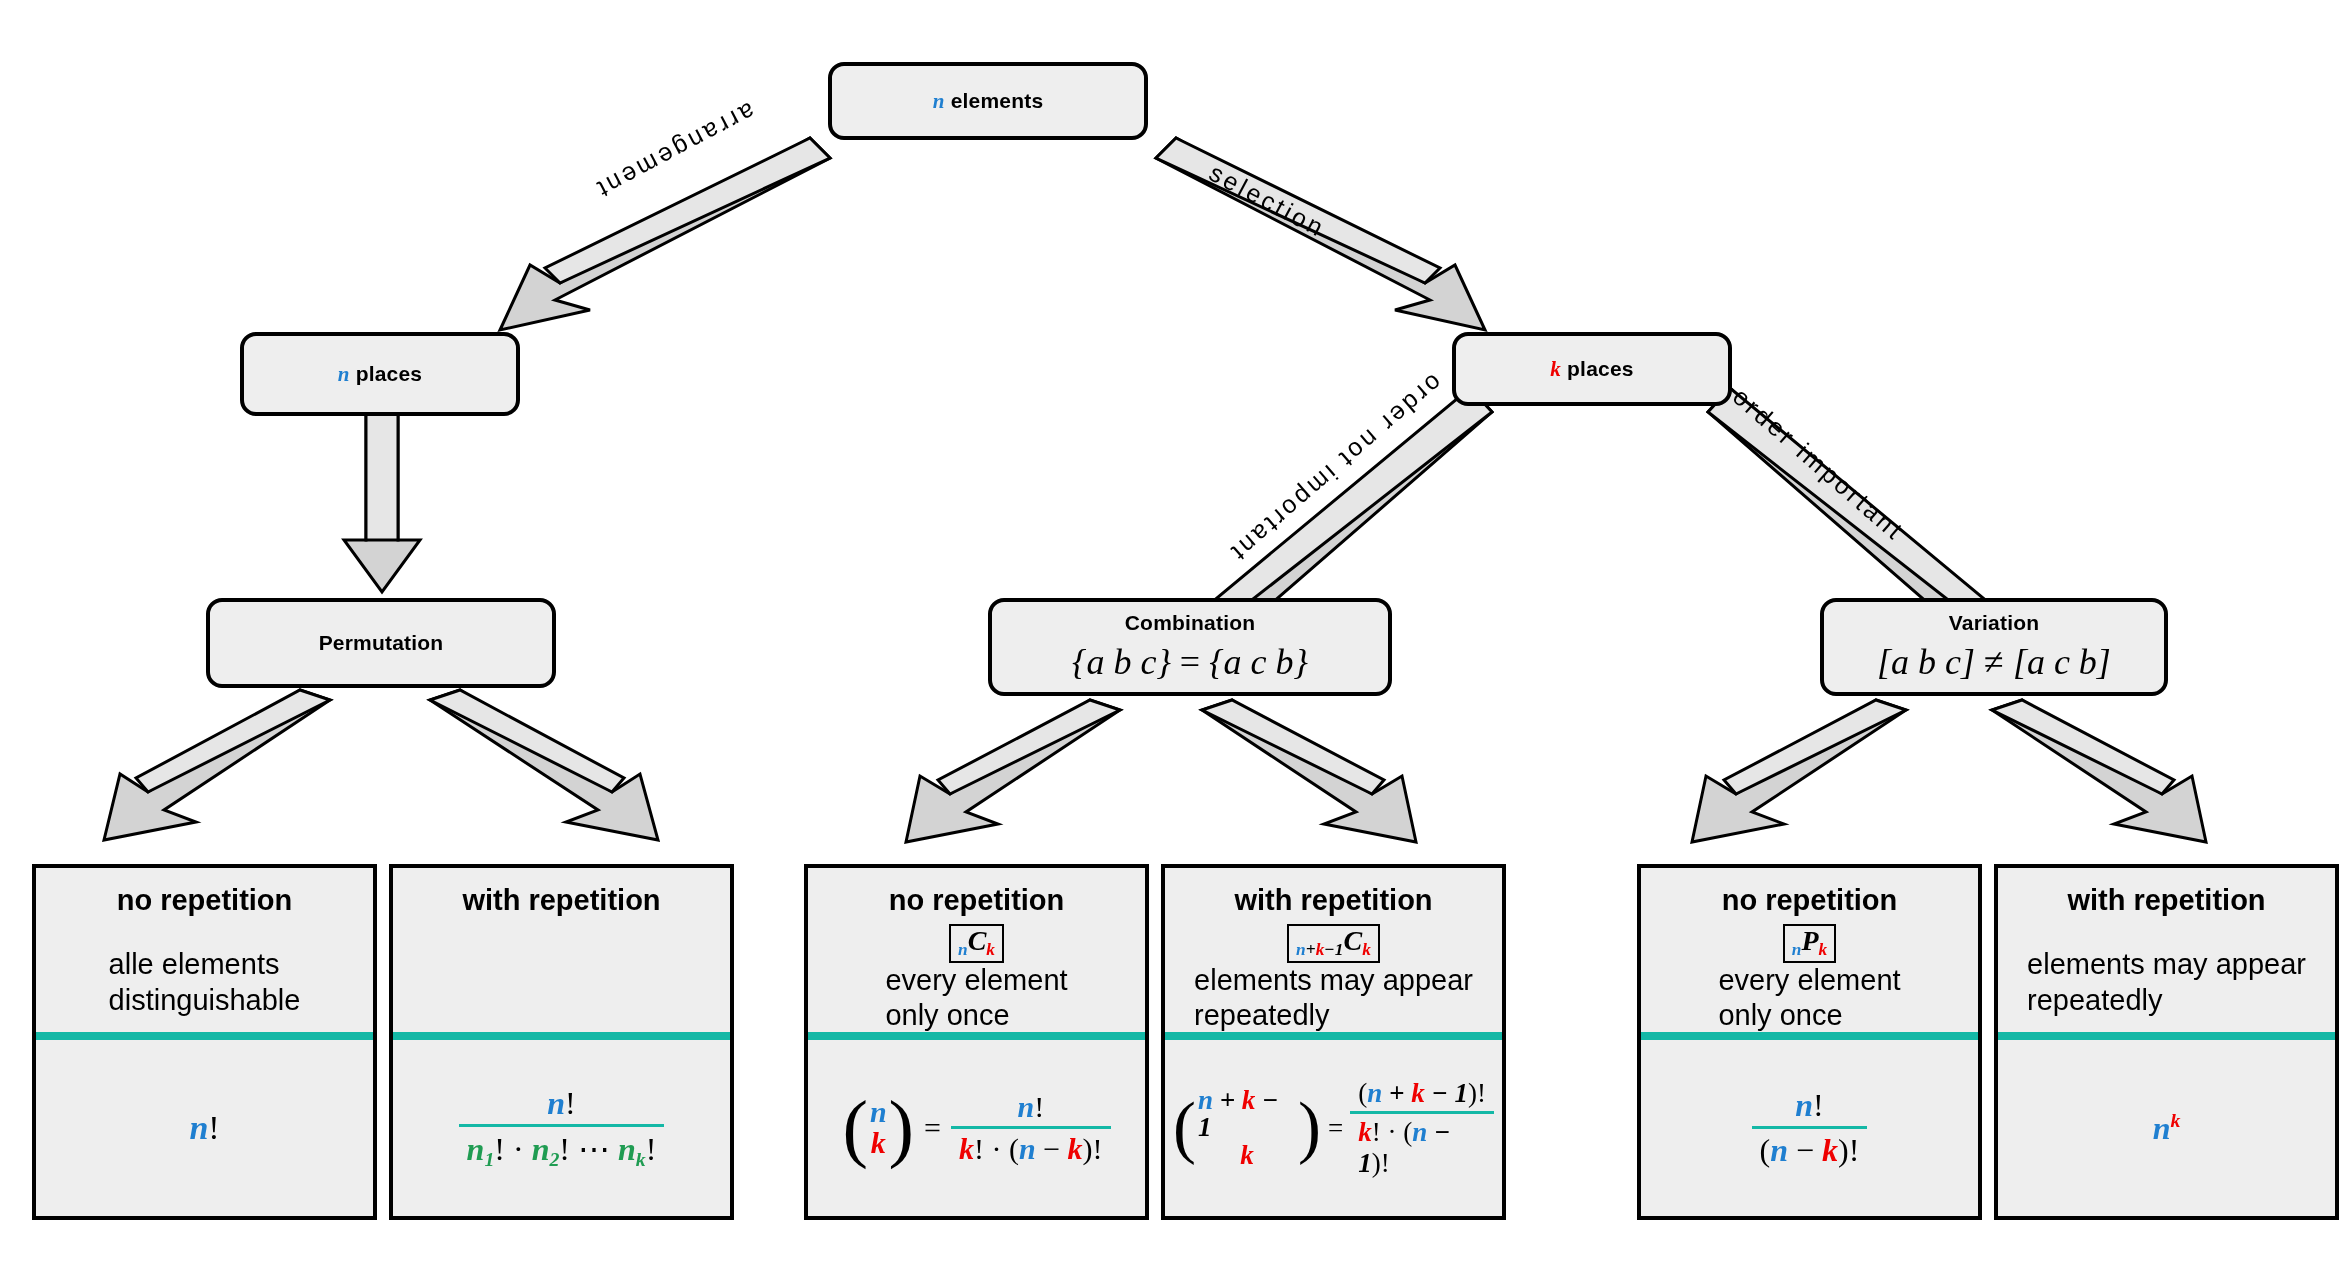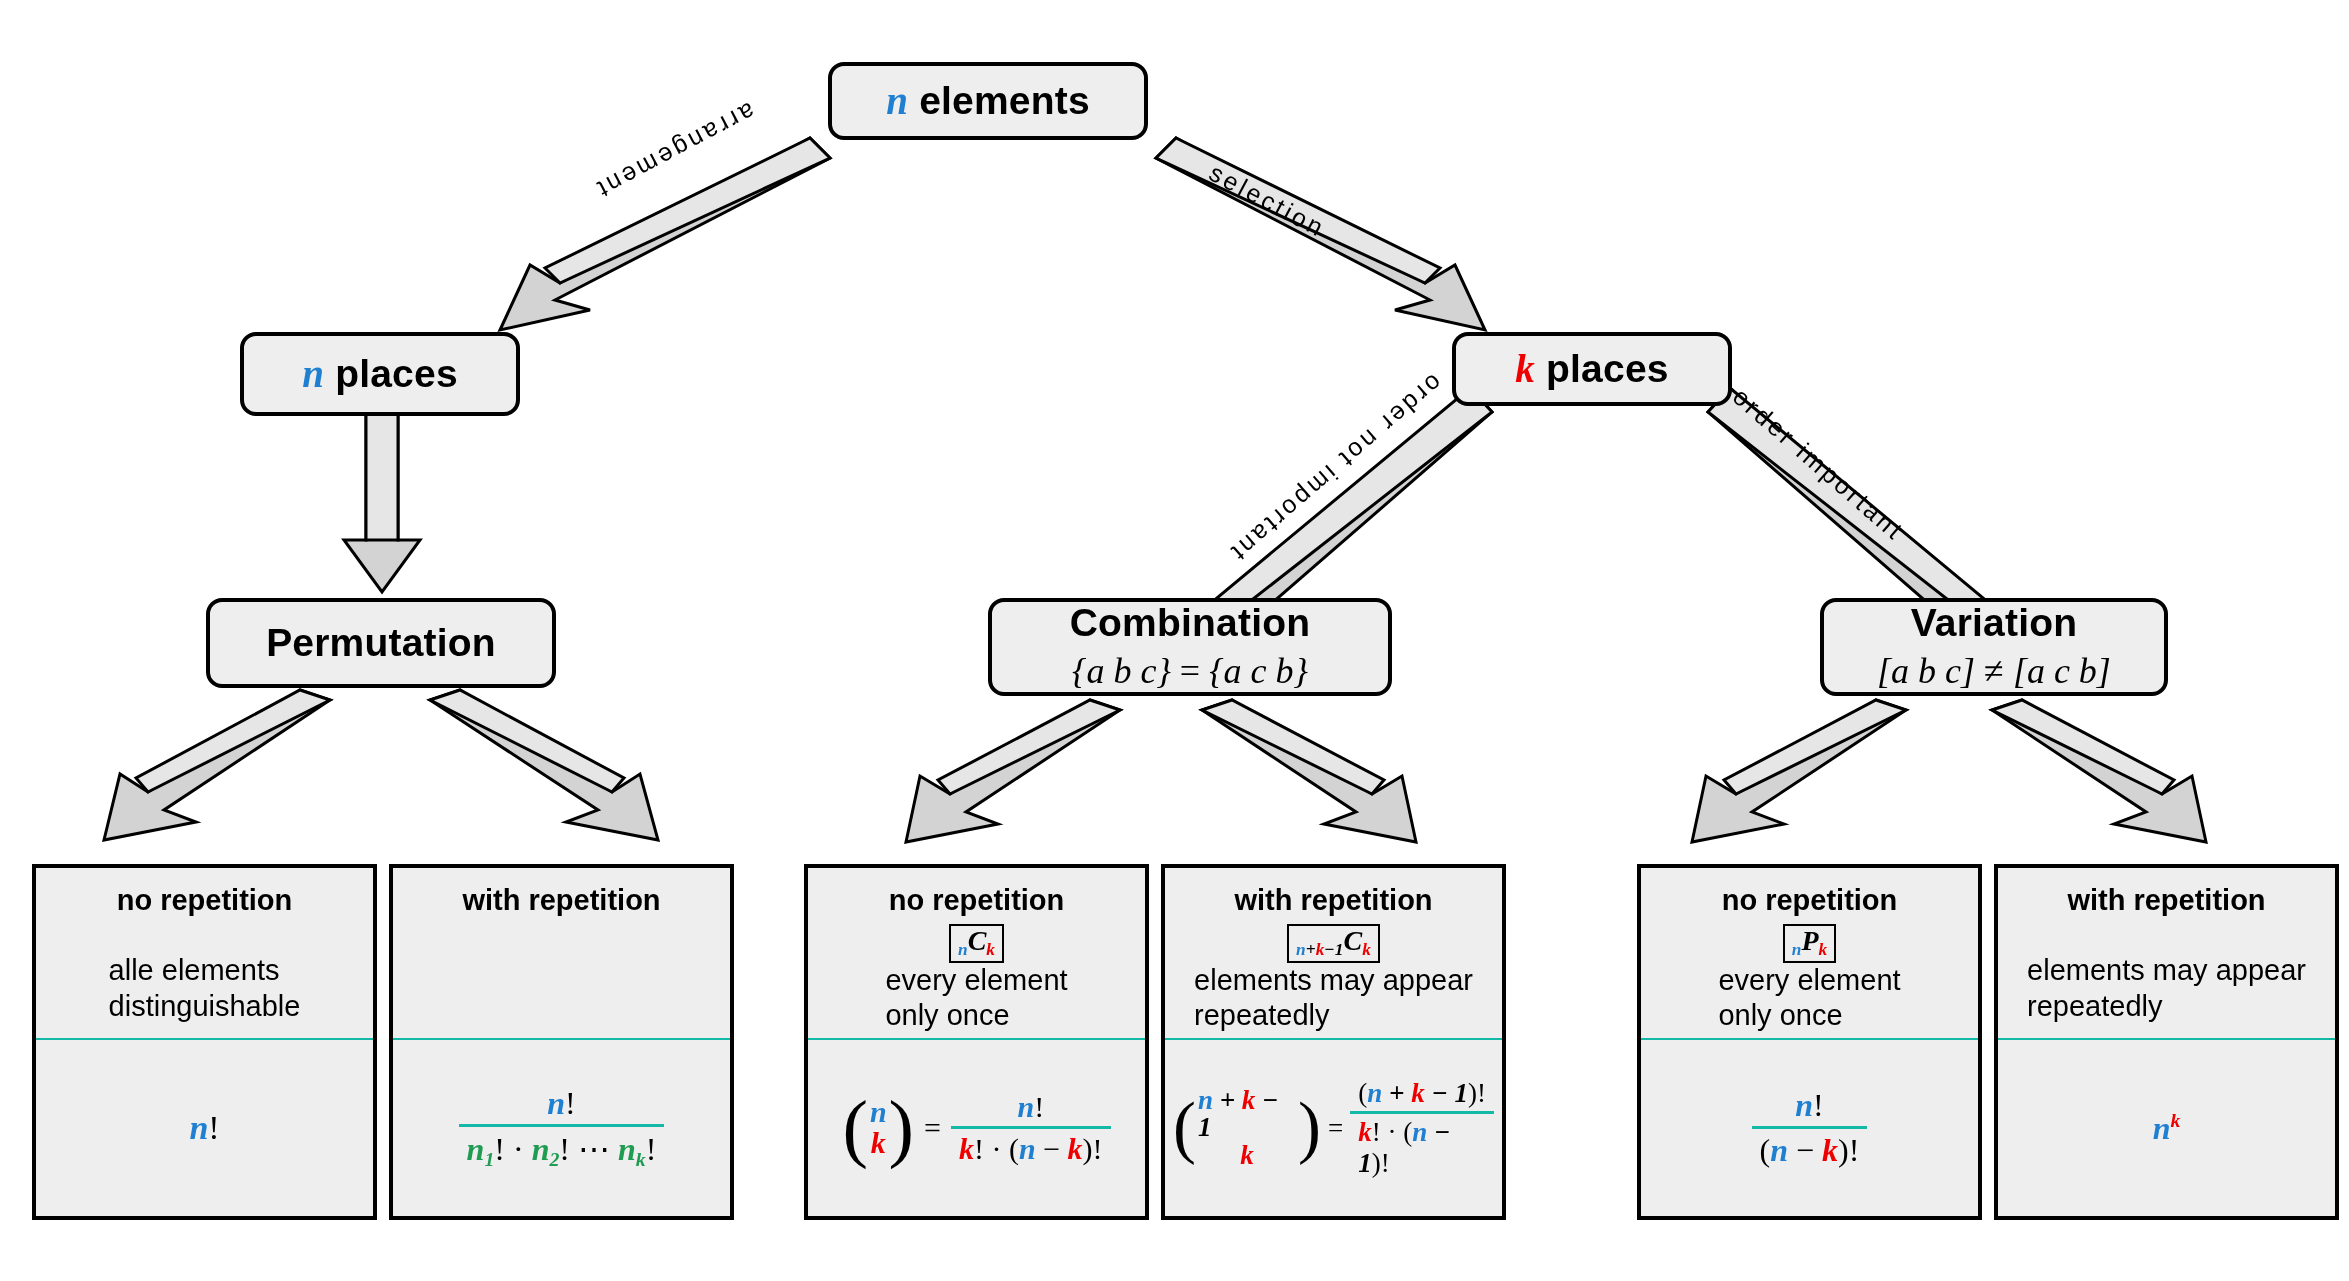--- a/index.html
+++ b/index.html
@@ -8,33 +8,33 @@
     font-family:"Liberation Sans",sans-serif;
     -webkit-font-smoothing:antialiased;
   }
   #arrows{position:absolute;left:0;top:0;width:2349px;height:1281px;}
   .node{
     position:absolute;box-sizing:border-box;
     background:#eeeeee;border:4px solid #000;border-radius:16px;
     display:flex;flex-direction:column;align-items:center;justify-content:center;
     text-align:center;z-index:5;
   }
-  .node .ttl{font-weight:bold;font-size:39px;color:#000;line-height:1.1;letter-spacing:.2px;}
+  .node .ttl{font-weight:bold;font-size:21px;color:#000;line-height:1.1;letter-spacing:.2px;}
   .node .sub{font-family:"Liberation Serif",serif;font-style:italic;font-size:36px;color:#000;margin-top:6px;}
   .node .sub .op{font-style:normal;}
 
   
   .leaf{
     position:absolute;box-sizing:border-box;background:#eeeeee;
     border:4px solid #000;border-radius:0;z-index:5;
     display:flex;flex-direction:column;
   }
   .leaf .top{
     flex:0 0 auto;height:172px;box-sizing:border-box;
-    border-bottom:2px solid #14b8a6;
+    border-bottom:8px solid #14b8a6;
     display:flex;flex-direction:column;align-items:center;
     padding-top:16px;
   }
   .leaf .head{font-weight:bold;font-size:29px;color:#000;line-height:1.15;}
   .leaf .desc{font-size:29px;color:#000;line-height:1.22;margin-top:auto;margin-bottom:14px;}
   .leaf .bot{
     flex:1 1 auto;display:flex;align-items:center;justify-content:center;
     padding:6px 8px;
   }
   .badge{

